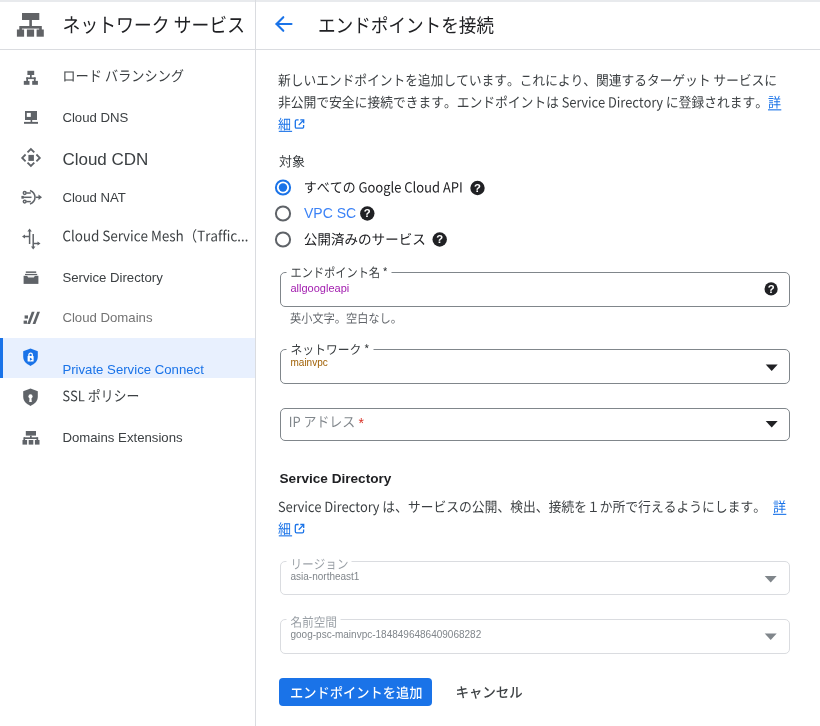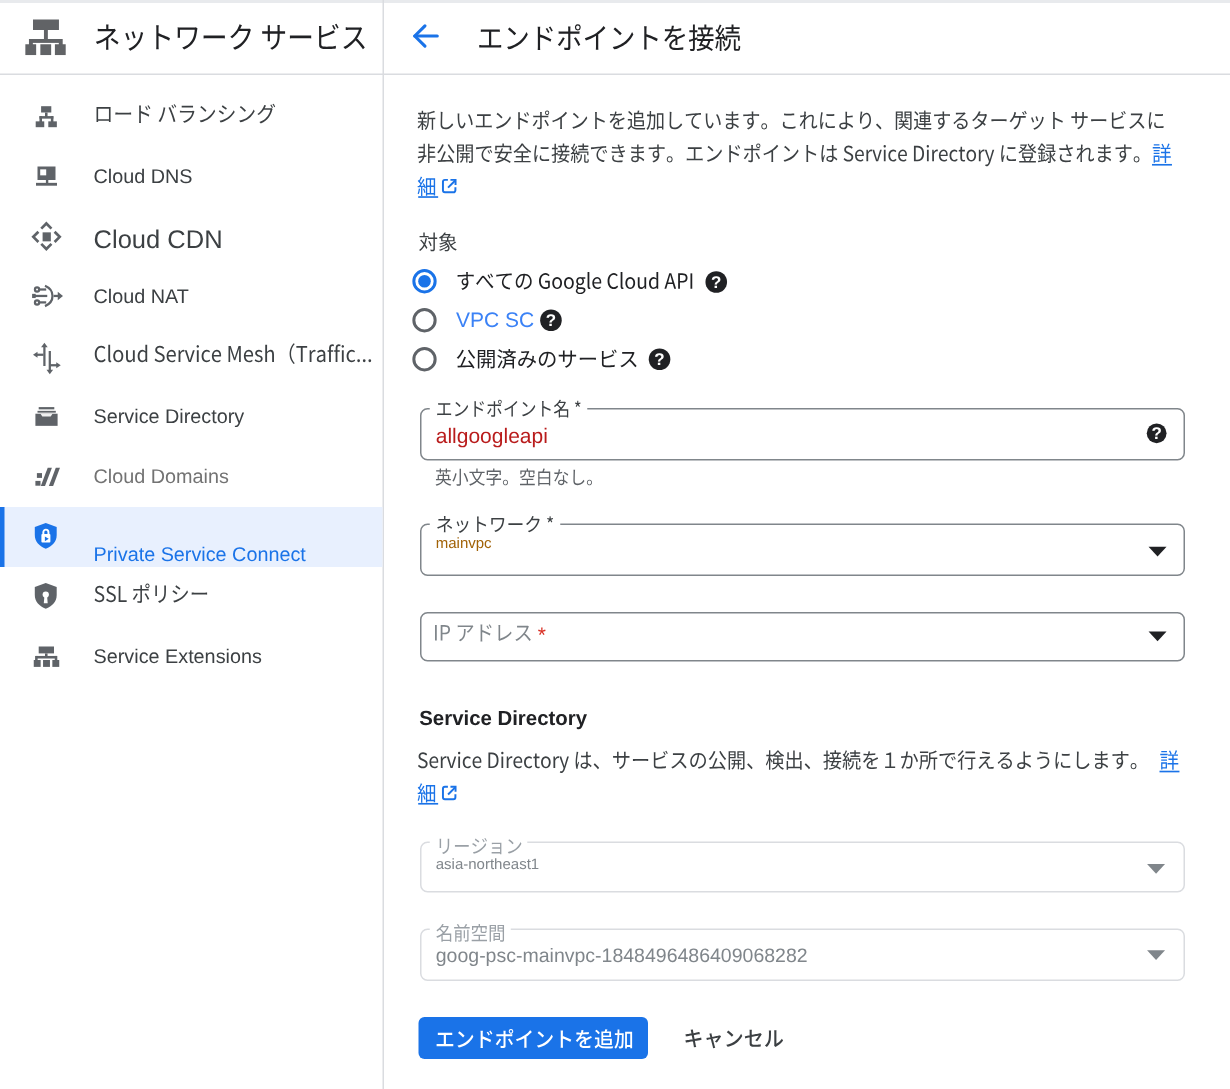--- a/index.html
+++ b/index.html
@@ -12,28 +12,28 @@
 <div class="abs" style="left:279.5px;top:349.3px;width:510px;height:34.5px;border:1px solid #80868b;border-radius:5px"></div>
 <div class="abs" style="left:279.5px;top:407.6px;width:510px;height:33.3px;border:1px solid #80868b;border-radius:5px"></div>
 <div class="abs" style="left:279.5px;top:561.2px;width:510px;height:33.8px;border:1px solid #dadce0;border-radius:5px"></div>
 <div class="abs" style="left:279.5px;top:619.4px;width:510px;height:34.7px;border:1px solid #dadce0;border-radius:5px"></div>
 <div class="abs" style="left:279px;top:678px;width:153px;height:28px;background:#1a73e8;border-radius:4px"></div>
 <div style="position:absolute;left:62.4px;top:110.9px;font-size:13.2px;color:#3c4043;line-height:1;white-space:nowrap">Cloud DNS</div>
 <div style="position:absolute;left:62.4px;top:150.9px;font-size:17px;color:#3c4043;line-height:1;white-space:nowrap">Cloud CDN</div>
 <div style="position:absolute;left:62.4px;top:190.9px;font-size:13.2px;color:#3c4043;line-height:1;white-space:nowrap">Cloud NAT</div>
 <div style="position:absolute;left:62.4px;top:270.9px;font-size:13.2px;color:#3c4043;line-height:1;white-space:nowrap">Service Directory</div>
 <div style="position:absolute;left:62.4px;top:310.9px;font-size:13.2px;color:#737373;line-height:1;white-space:nowrap">Cloud Domains</div>
-<div style="position:absolute;left:62.4px;top:430.9px;font-size:13.2px;color:#3c4043;line-height:1;white-space:nowrap">Service Extensions</div>
+<div style="position:absolute;left:62.4px;top:430.9px;font-size:13.2px;color:#3c4043;line-height:1;white-space:nowrap">Domains Extensions</div>
 <div style="position:absolute;left:62.4px;top:363px;font-size:13.2px;color:#1a73e8;line-height:1;white-space:nowrap">Private Service Connect</div>
 <div style="position:absolute;left:304px;top:206.2px;font-size:14px;color:#3b82f6;line-height:1;white-space:nowrap">VPC SC</div>
-<div style="position:absolute;left:290.5px;top:283px;font-size:14px;color:#b91c1c;line-height:1;white-space:nowrap">allgoogleapi</div>
+<div style="position:absolute;left:290.5px;top:283px;font-size:11px;color:#a21caf;line-height:1;white-space:nowrap">allgoogleapi</div>
 <div style="position:absolute;left:290.5px;top:358.4px;font-size:10px;color:#a16207;line-height:1;white-space:nowrap">mainvpc</div>
 <div style="position:absolute;left:279.5px;top:471.6px;font-size:13.6px;color:#202124;line-height:1;white-space:nowrap"><b>Service Directory</b></div>
 <div style="position:absolute;left:290.5px;top:571.6px;font-size:10px;color:#80868b;line-height:1;white-space:nowrap">asia-northeast1</div>
-<div style="position:absolute;left:290.5px;top:629.5px;font-size:13px;color:#80868b;line-height:1;white-space:nowrap">goog-psc-mainvpc-1848496486409068282</div>
+<div style="position:absolute;left:290.5px;top:629.5px;font-size:10px;color:#80868b;line-height:1;white-space:nowrap">goog-psc-mainvpc-1848496486409068282</div>
 <div style="position:absolute;left:358.5px;top:415.8px;font-size:14px;color:#d93025;line-height:1;white-space:nowrap">*</div>
 <svg width="820" height="726" viewBox="0 0 820 726" style="position:absolute;left:0;top:0;pointer-events:none">
 <defs>
 <path id="g0" d="M553 801Q550 784 548 759Q547 734 547 713Q547 700 547 681Q547 661 547 643Q547 625 547 614H466Q466 625 466 643Q466 661 466 680Q466 699 466 713Q466 734 465 759Q464 784 461 801ZM827 605Q814 591 798 575Q783 559 771 545Q746 514 709 477Q673 440 630 403Q586 365 538 332Q484 294 421 262Q359 230 286 201Q213 173 127 147L79 221Q221 255 318 301Q416 347 484 391Q529 420 568 453Q608 487 639 519Q671 550 687 574Q676 574 644 574Q612 574 569 574Q526 574 479 574Q432 574 389 574Q346 574 314 574Q283 574 272 574Q255 574 232 573Q208 573 187 572Q165 571 149 570V654Q174 652 209 650Q245 649 270 649Q282 649 315 649Q347 649 392 649Q436 649 486 649Q535 649 581 649Q628 649 662 649Q697 649 712 649Q729 649 746 650Q763 652 775 655ZM545 374Q545 344 545 305Q545 265 544 221Q544 178 544 138Q544 98 544 68Q544 51 545 31Q546 11 547 -8Q548 -27 549 -42H458Q460 -28 461 -9Q463 10 464 31Q464 51 464 68Q464 97 464 133Q464 170 465 208Q465 247 465 281Q465 316 465 339ZM874 134Q831 166 793 192Q756 217 718 240Q680 263 633 288L685 347Q732 322 769 301Q807 280 843 257Q880 234 926 202Z"></path>
 <path id="g1" d="M483 576Q490 561 501 532Q512 502 524 469Q537 436 547 406Q557 377 562 360L488 334Q484 351 474 380Q465 409 453 442Q441 476 429 505Q417 534 410 551ZM845 520Q840 505 837 493Q833 480 830 470Q810 388 776 309Q742 231 688 163Q619 75 533 16Q446 -43 362 -75L296 -8Q354 10 413 40Q473 70 526 112Q580 154 621 205Q657 249 685 304Q714 359 733 421Q752 483 759 547ZM251 526Q259 509 271 480Q283 451 297 416Q310 382 322 351Q335 319 342 300L266 272Q260 291 249 323Q237 356 223 391Q209 426 197 455Q184 484 177 497Z"></path>
 <path id="g2" d="M337 88Q337 102 337 145Q337 187 337 245Q337 304 337 369Q337 433 337 494Q337 555 337 602Q337 649 337 670Q337 691 335 721Q333 751 329 774H427Q425 752 423 722Q420 692 420 670Q420 631 420 576Q420 522 420 460Q420 399 421 339Q421 278 421 225Q421 173 421 137Q421 100 421 88Q421 72 422 51Q422 30 424 8Q426 -13 427 -30H330Q334 -6 335 27Q337 60 337 88ZM403 512Q452 497 512 477Q571 456 633 433Q695 410 750 386Q806 363 847 342L813 257Q770 281 716 304Q662 328 606 351Q549 374 496 392Q444 411 403 423Z"></path>
 <path id="g3" d="M876 667Q874 662 871 653Q868 644 866 634Q864 625 863 620Q854 561 842 497Q830 432 809 368Q788 304 752 247Q691 151 593 78Q494 4 373 -35L305 34Q379 54 448 89Q518 124 577 175Q636 225 677 288Q706 333 725 388Q744 443 756 504Q767 564 772 623Q760 623 728 623Q696 623 651 623Q606 623 554 623Q502 623 450 623Q398 623 351 623Q305 623 270 623Q235 623 220 623Q220 614 220 594Q220 574 220 549Q220 523 220 498Q220 473 220 453Q220 432 220 423Q220 412 221 395Q221 377 223 359H132Q134 377 135 393Q136 409 136 423Q136 435 136 463Q136 491 136 525Q136 559 136 590Q136 621 136 636Q136 653 135 670Q134 686 132 703Q153 702 180 701Q206 700 239 700Q246 700 274 700Q303 700 345 700Q387 700 437 700Q487 700 537 700Q587 700 632 700Q677 700 708 700Q740 700 752 700Q769 700 785 702Q802 703 815 706Z"></path>
 <path id="g4" d="M102 433Q117 432 139 431Q161 429 187 429Q214 428 241 428Q257 428 291 428Q324 428 369 428Q414 428 465 428Q515 428 566 428Q616 428 662 428Q707 428 740 428Q773 428 789 428Q827 428 854 430Q881 432 897 433V335Q882 336 853 338Q823 340 790 340Q774 340 740 340Q706 340 661 340Q617 340 566 340Q515 340 465 340Q414 340 369 340Q325 340 291 340Q257 340 241 340Q200 340 163 338Q126 337 102 335Z"></path>
 <path id="g5" d="M872 625Q865 615 859 600Q853 584 849 572Q836 522 811 463Q786 403 751 343Q716 282 671 228Q603 145 508 76Q414 8 273 -44L201 21Q293 48 366 87Q439 125 497 172Q555 219 600 272Q639 318 671 373Q704 428 727 484Q750 539 760 584H389L421 656Q433 656 466 656Q499 656 541 656Q584 656 626 656Q668 656 699 656Q731 656 740 656Q760 656 777 658Q794 661 805 666ZM537 777Q524 757 512 734Q500 712 493 698Q463 643 418 580Q373 516 311 454Q249 392 168 338L99 390Q164 428 215 473Q266 518 304 564Q343 610 370 652Q397 694 413 728Q421 741 431 764Q440 788 444 807Z"></path>
 <path id="g6" d=""></path>

